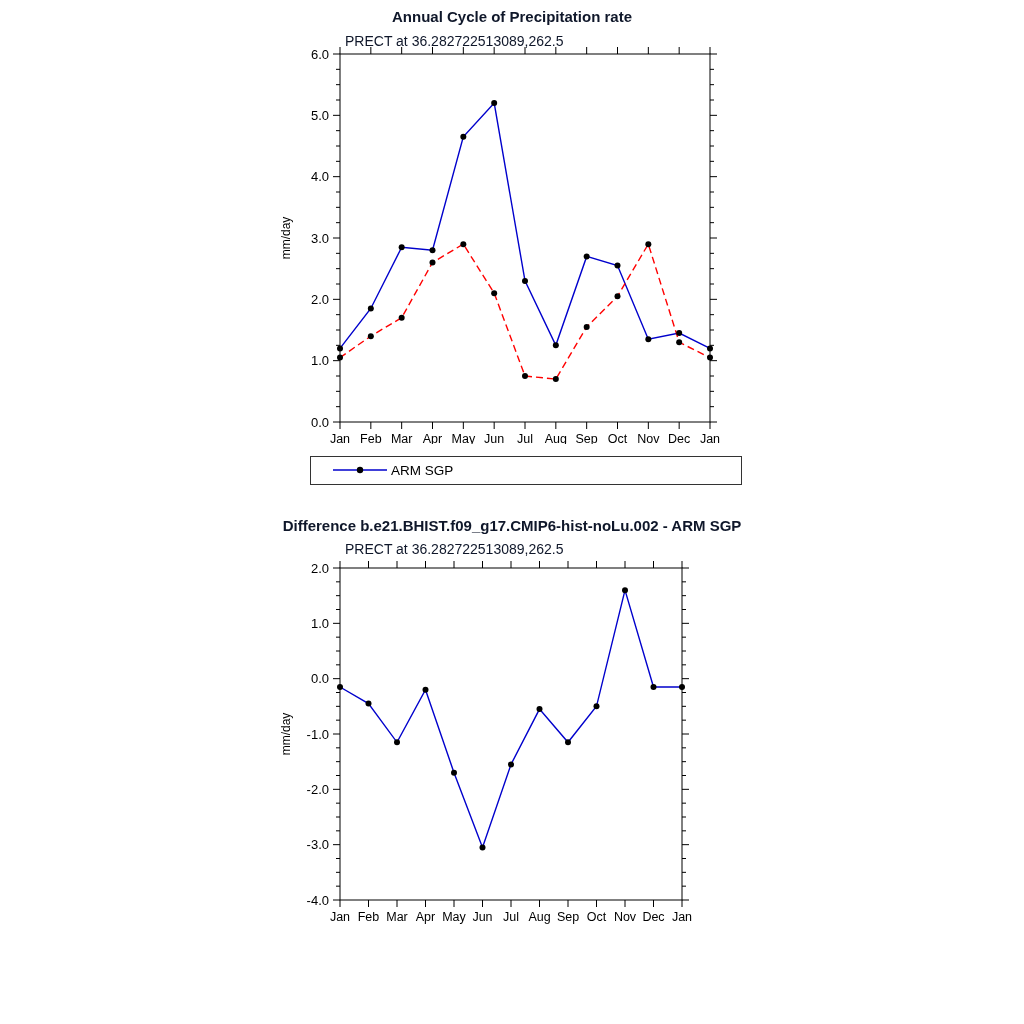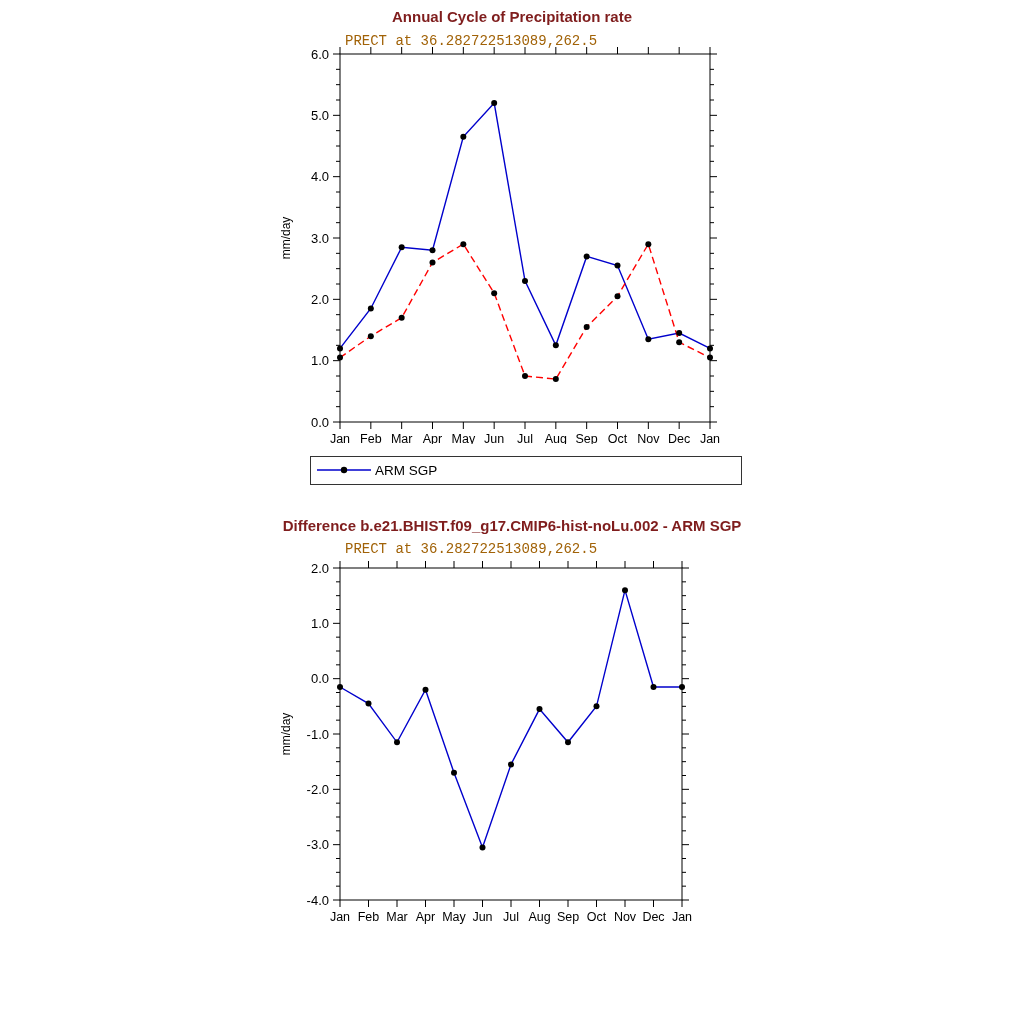--- a/index.html
+++ b/index.html
@@ -15,42 +15,41 @@
     background: #ffffff;
     overflow: hidden;
   }
   .chart-title {
     position: absolute;
     left: 0;
     width: 1024px;
     text-align: center;
     font-weight: bold;
     font-size: 15px;
-    color: #7f1d1d;
+    color: #0f172a;
   }
   .chart-subtitle {
     position: absolute;
     font-size: 14px;
-    color: #a16207;
-    font-family: Liberation Mono, monospace;
+    color: #0f172a;
   }
   #title-1 { top: 8px; }
   #subtitle-1 { left: 345px; top: 33px; }
   #title-2 { top: 517px; }
   #subtitle-2 { left: 345px; top: 541px; }
   #chart-svg-0 { position: absolute; left: 270px; top: 44px; }
   #chart-svg-1 { position: absolute; left: 270px; top: 556px; }
   #legend-box {
     position: absolute;
     left: 310px;
     top: 456px;
     width: 432px;
     border: 1px solid #333333;
     background: #ffffff;
-    padding: 3px 4px 4px 4px;
+    padding: 3px 4px 4px 20px;
     box-sizing: border-box;
   }
   .legend-entry {
     display: flex;
     align-items: center;
     height: 20px;
     font-size: 13.5px;
     color: #000000;
     white-space: nowrap;
   }

